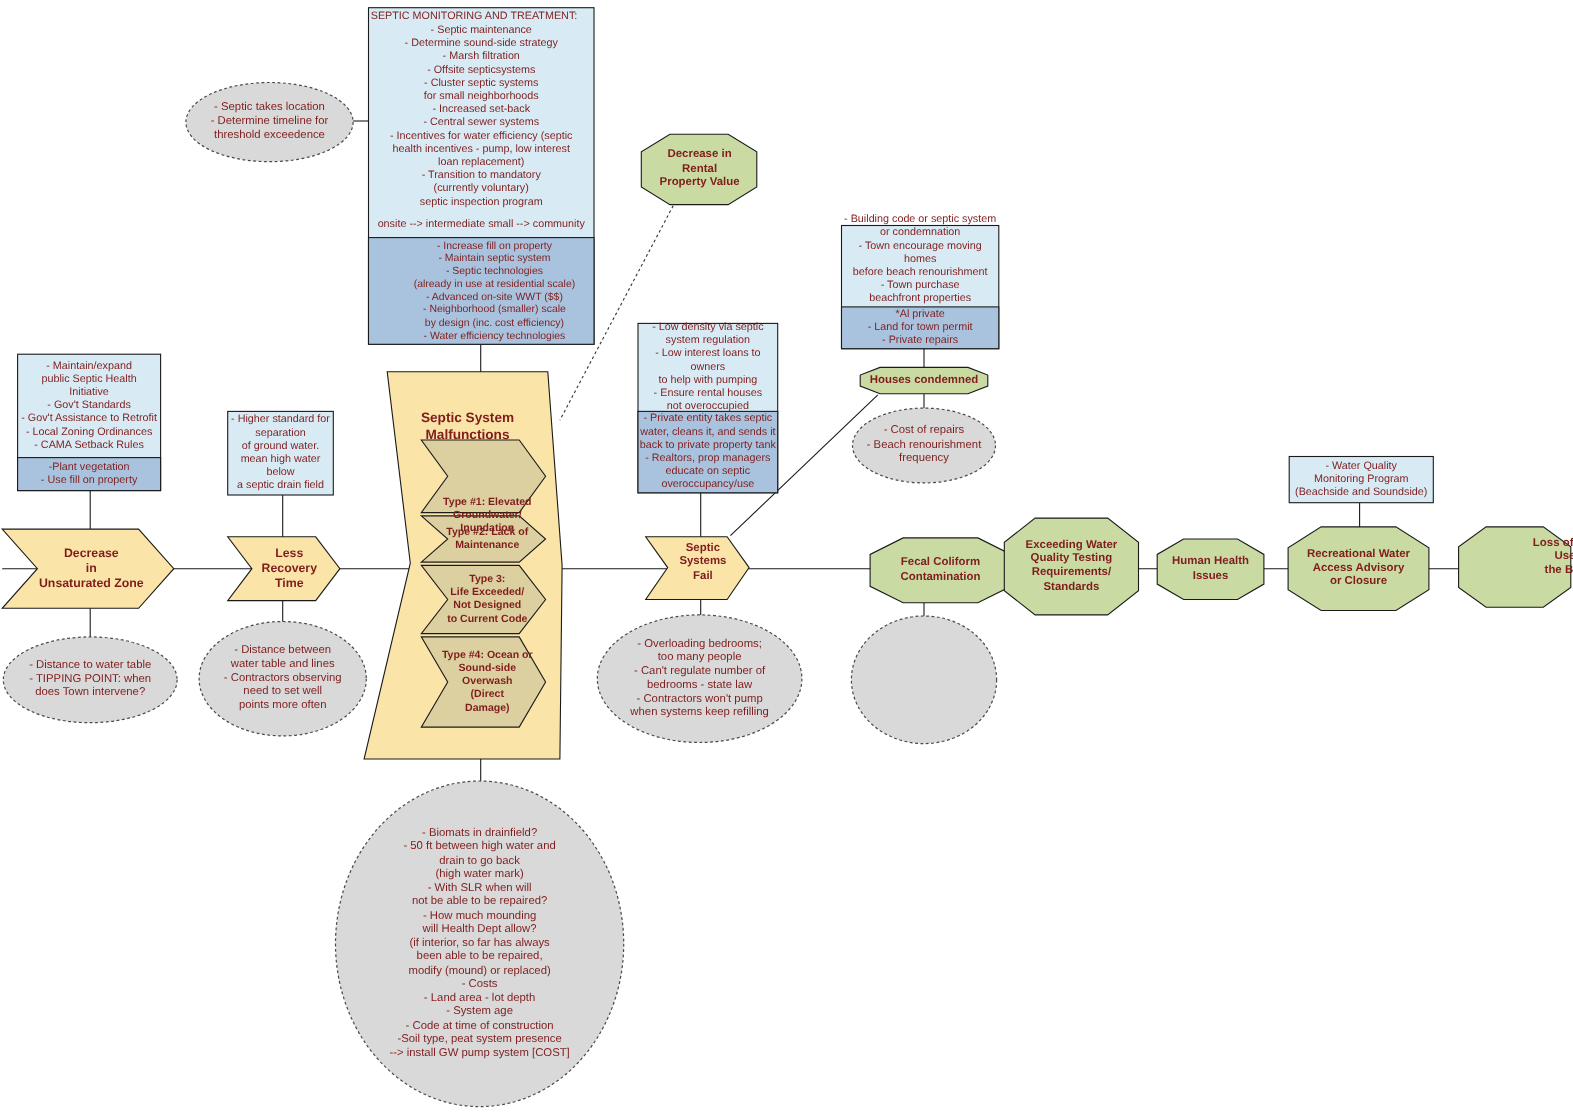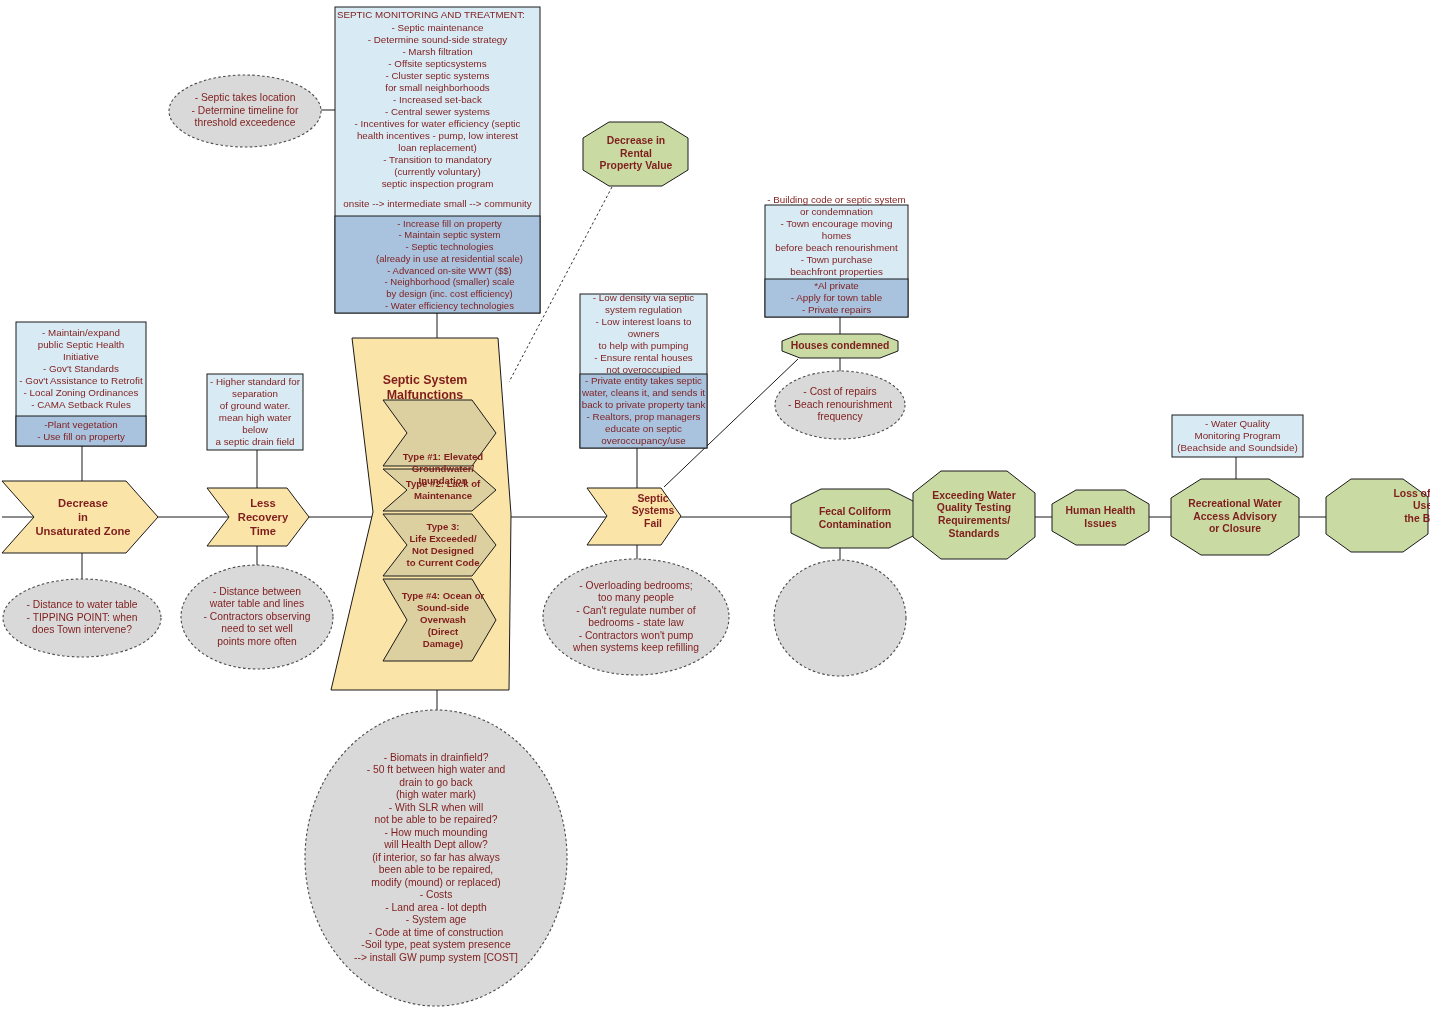--- a/index.html
+++ b/index.html
@@ -137,21 +137,21 @@
 educate on septic
 overoccupancy/use</div>
 
 <div class="txt t9" style="left:766px;top:206px;width:141px;height:60px;">- Building code or septic system
 or condemnation
 - Town encourage moving homes
 before beach renourishment
 - Town purchase
 beachfront properties</div>
 <div class="txt t9" style="left:766px;top:280px;width:141px;height:36px;">*Al private
-- Apply for town table
+- Land for town permit
 - Private repairs</div>
 
 <div class="txt t9" style="left:1173px;top:416px;width:129px;height:40px;">- Water Quality
 Monitoring Program
 (Beachside and Soundside)</div>
 
 <div class="txt t10" style="left:172px;top:77px;width:146px;height:68px;">- Septic takes location
 - Determine timeline for
 threshold exceedence</div>
 <div class="txt t10" style="left:6px;top:581px;width:152px;height:74px;">- Distance to water table
@@ -188,21 +188,21 @@
 <div class="txt t10" style="left:777px;top:373px;width:126px;height:64px;">- Cost of repairs
 - Beach renourishment
 frequency</div>
 
 <div class="txt b11" style="left:24px;top:481px;width:118px;height:72px;">Decrease
 in
 Unsaturated Zone</div>
 <div class="txt b11" style="left:222px;top:488px;width:82px;height:58px;">Less
 Recovery
 Time</div>
-<div class="txt b10" style="left:616px;top:488px;width:74px;height:47px;">Septic
+<div class="txt b10" style="left:602px;top:488px;width:74px;height:47px;">Septic
 Systems
 Fail</div>
 
 <div class="txt b12" style="left:366px;top:372px;width:118px;height:32px;">Septic System
 Malfunctions</div>
 <div class="txt b9" style="left:397px;top:400px;width:92px;height:66px;margin-top:36px;">Type #1: Elevated
 Groundwater/
 Inundation</div>
 <div class="txt b9" style="left:397px;top:469px;width:92px;height:42px;">Type #2: Lack of
 Maintenance</div>

